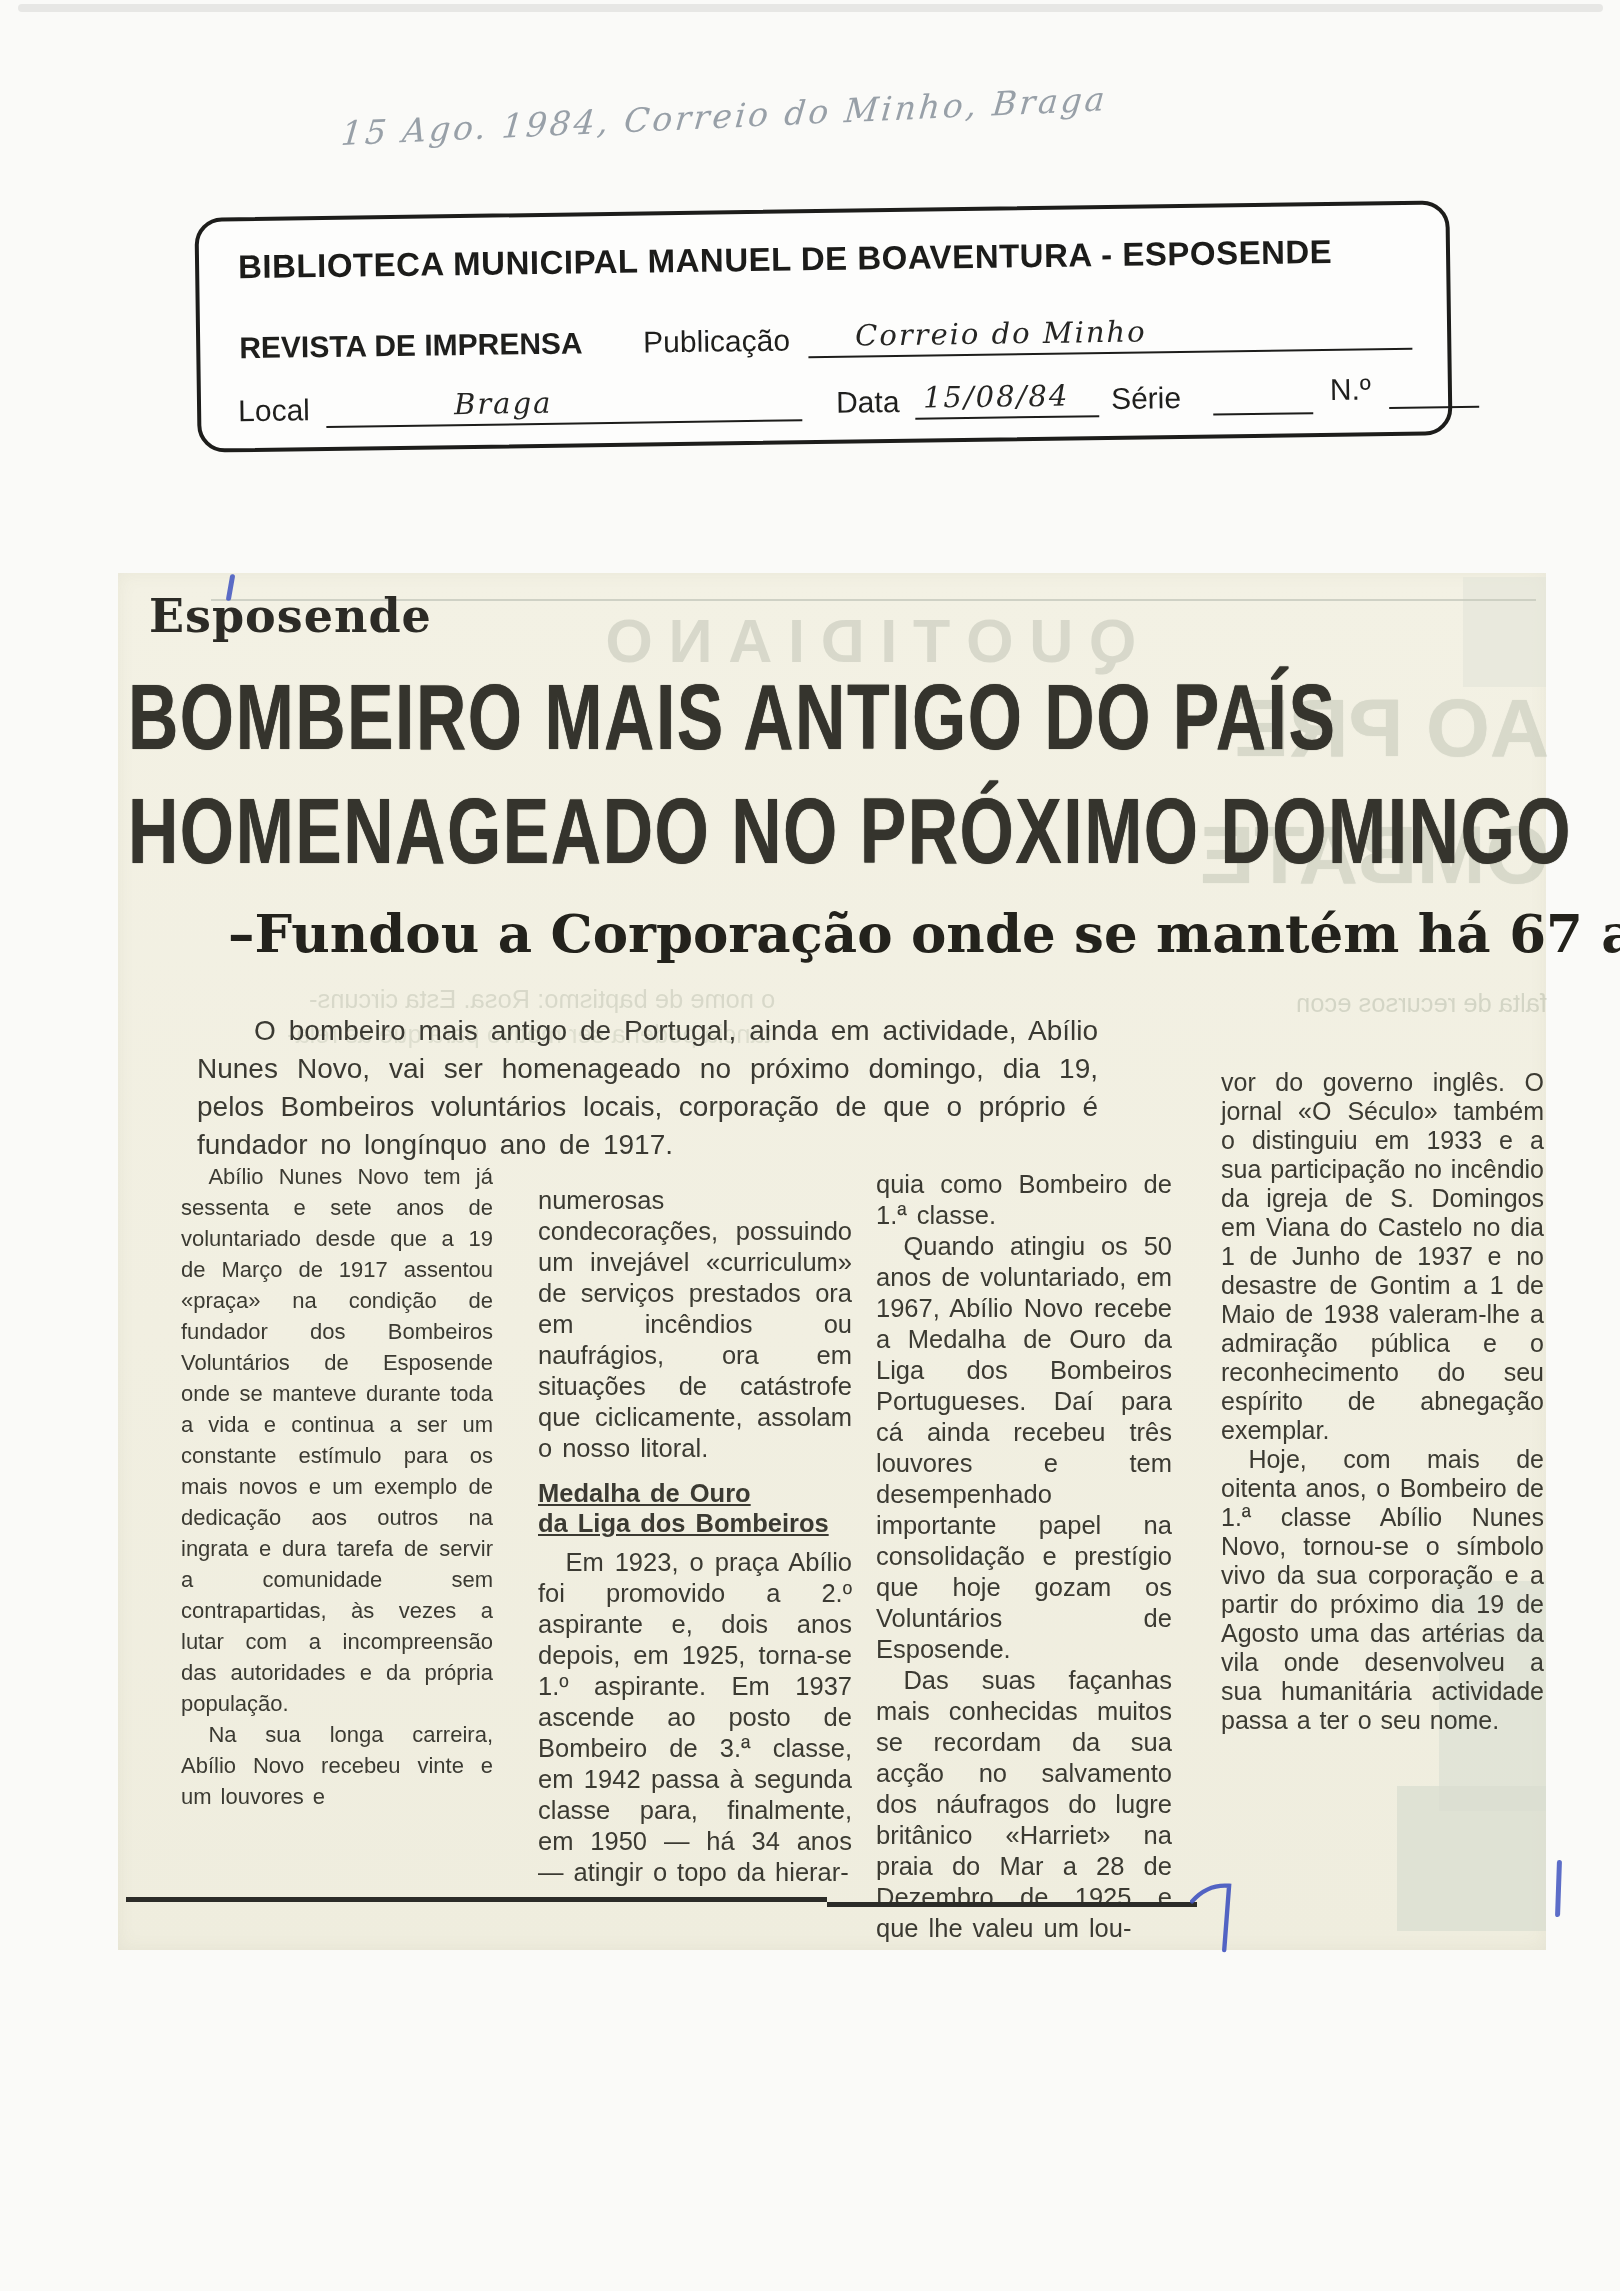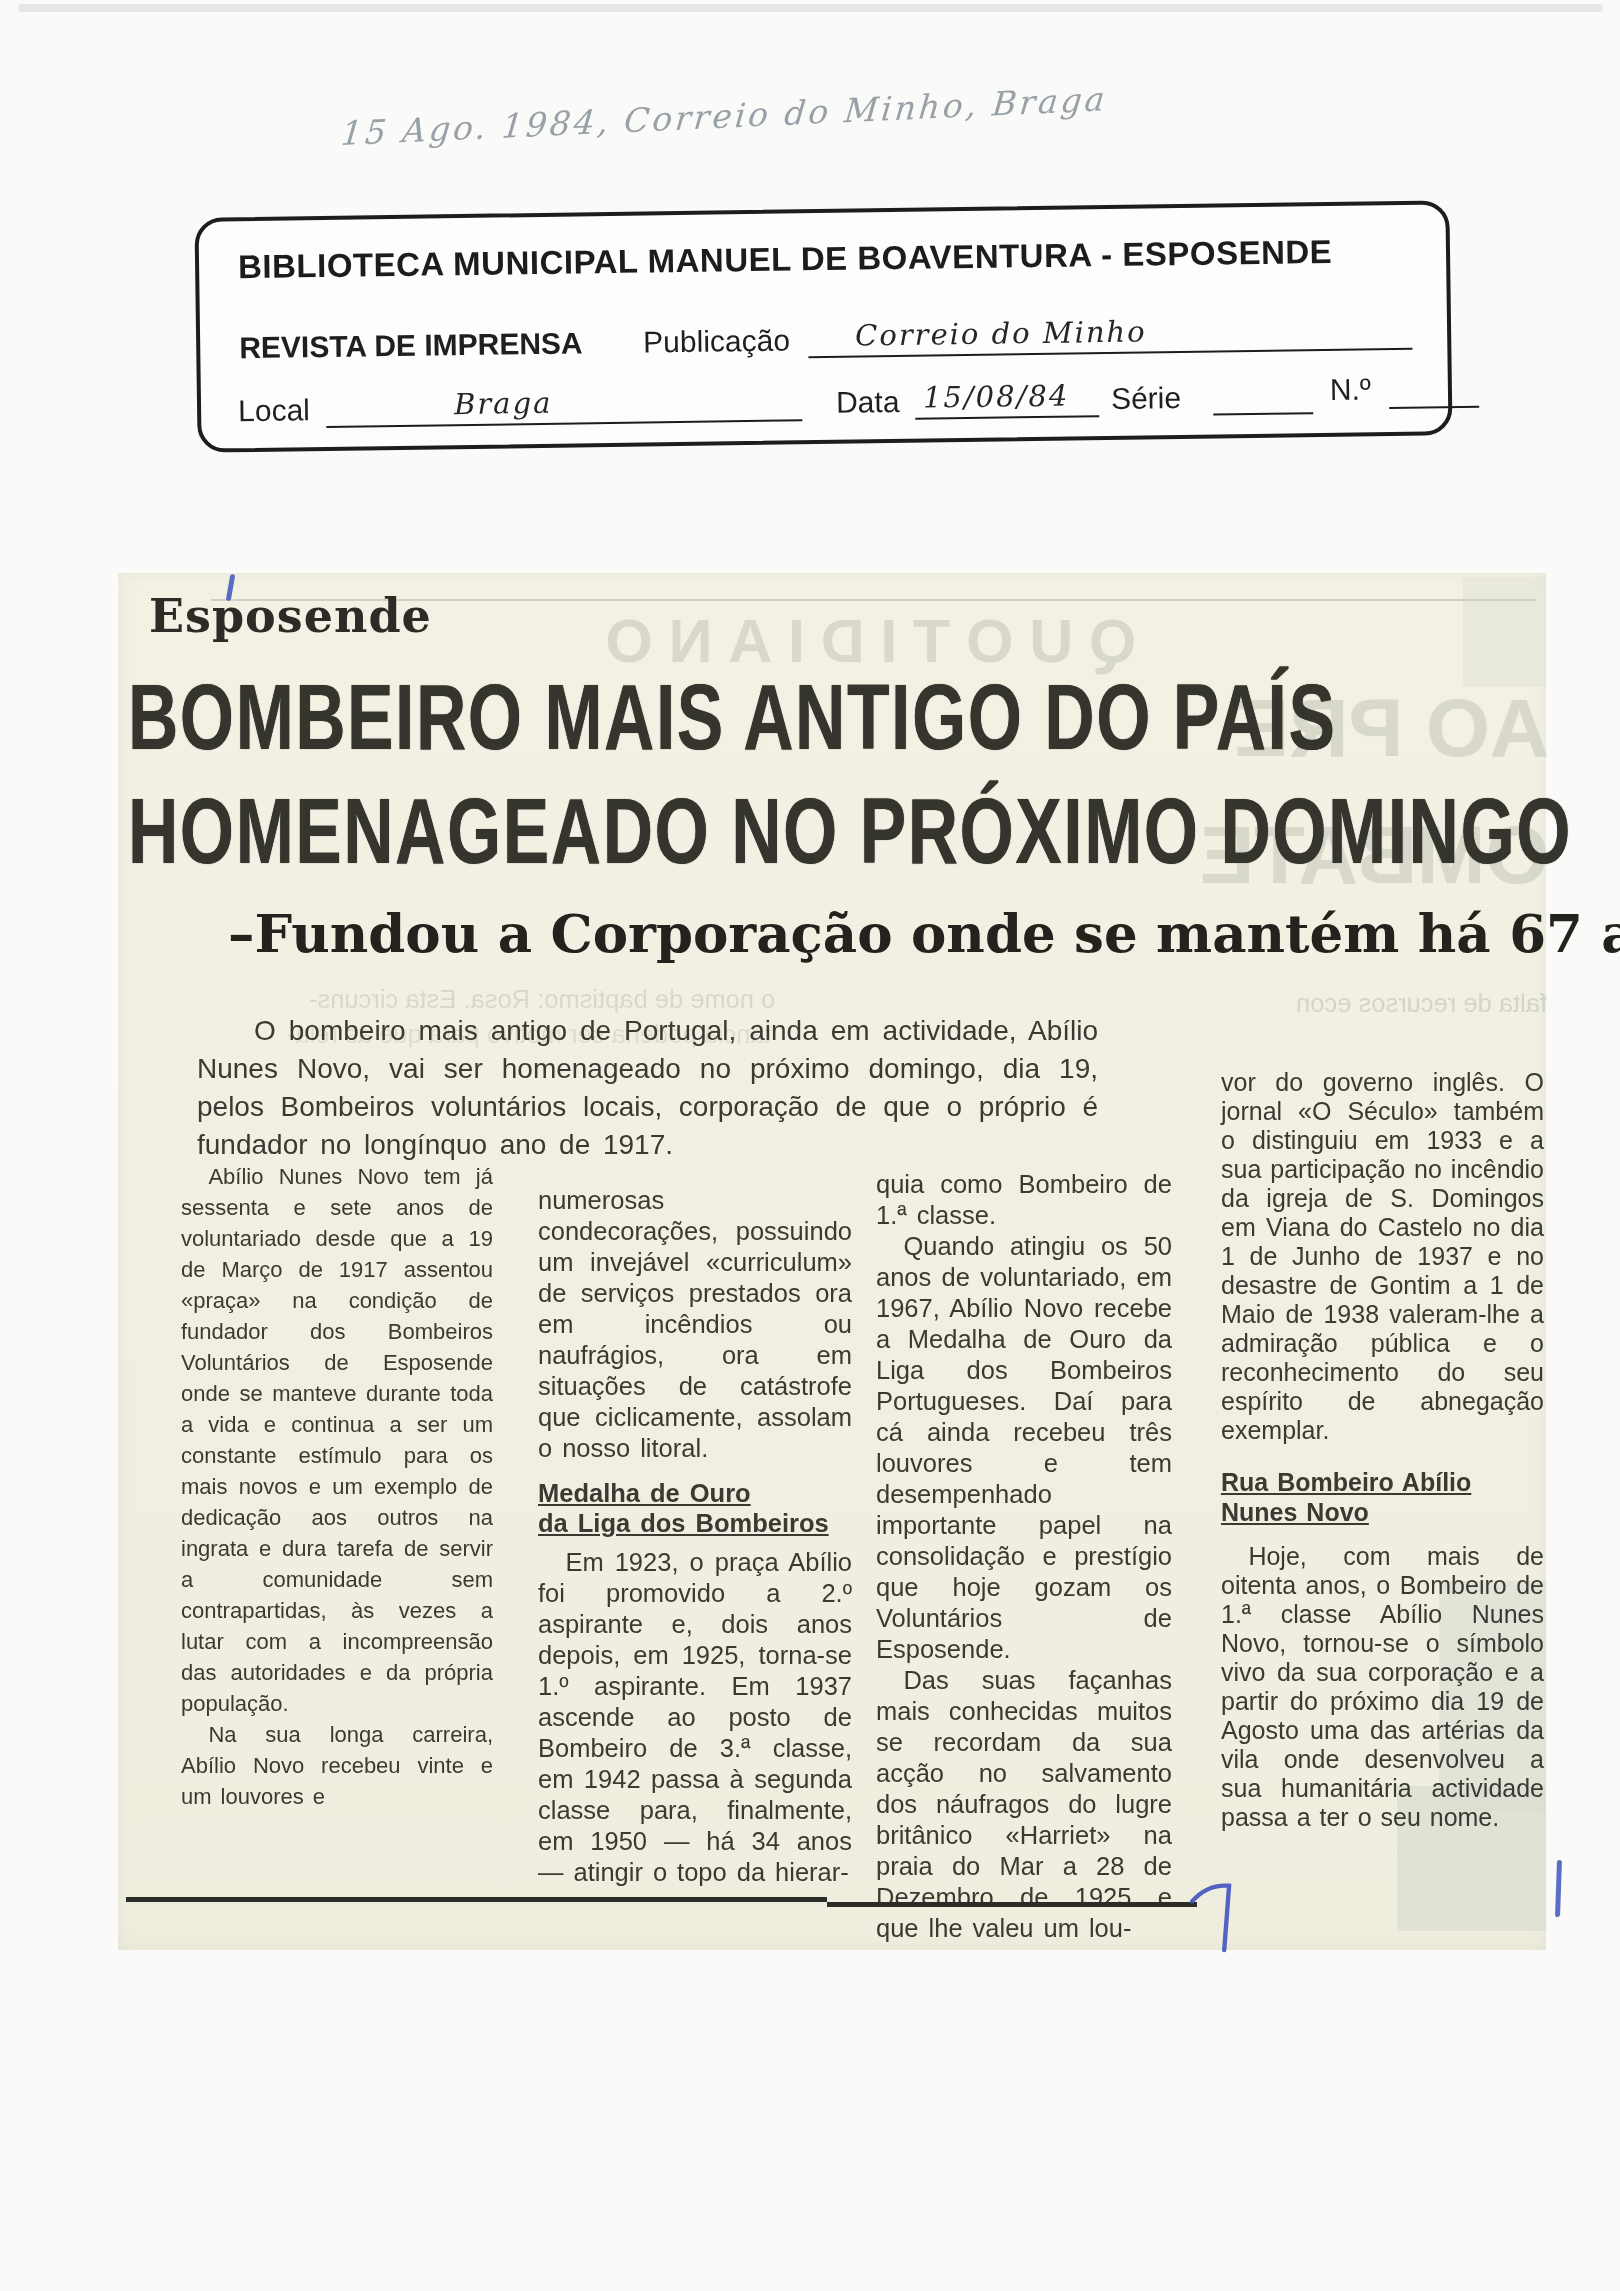--- a/index.html
+++ b/index.html
@@ -174,24 +174,20 @@
     </div>
 
     <div class="col col-c">
       <p>quia como Bombeiro de 1.ª classe.</p>
       <p class="ind">Quando atingiu os 50 anos de voluntariado, em 1967, Abílio Novo recebe a Medalha de Ouro da Liga dos Bombeiros Portugueses. Daí para cá ainda recebeu três louvores e tem desempenhado importante papel na consolidação e prestígio que hoje gozam os Voluntários de Esposende.</p>
       <p class="ind">Das suas façanhas mais conhecidas muitos se recordam da sua acção no salvamento dos náufragos do lugre britânico «Harriet» na praia do Mar a 28 de Dezembro de 1925 e que lhe valeu um lou-</p>
     </div>
 
     <div class="col col-d">
       <p>vor do governo inglês. O jornal «O Século» também o distinguiu em 1933 e a sua participação no incêndio da igreja de S. Domingos em Viana do Castelo no dia 1 de Junho de 1937 e no desastre de Gontim a 1 de Maio de 1938 valeram-lhe a admiração pública e o reconhecimento do seu espírito de abnegação exemplar.</p>
-      <p class="col-subhead">
-        <span>Rua Bombeiro Abílio</span><br>
-        <span>Nunes Novo</span>
-      </p>
       <p class="ind">Hoje, com mais de oitenta anos, o Bombeiro de 1.ª classe Abílio Nunes Novo, tornou-se o símbolo vivo da sua corporação e a partir do próximo dia 19 de Agosto uma das artérias da vila onde desenvolveu a sua humanitária actividade passa a ter o seu nome.</p>
     </div>
 
     <div class="rule rule1"></div>
     <div class="rule rule2"></div>
   </div>
 
   <div class="pen pen-top"></div>
   <svg class="pen-bracket" width="47" height="76" viewBox="0 0 48 78">
     <path d="M2,24 Q18,6 40,8 L35,74" stroke="#4053c0" stroke-width="4.5" fill="none" stroke-linecap="round" opacity="0.9"></path>

